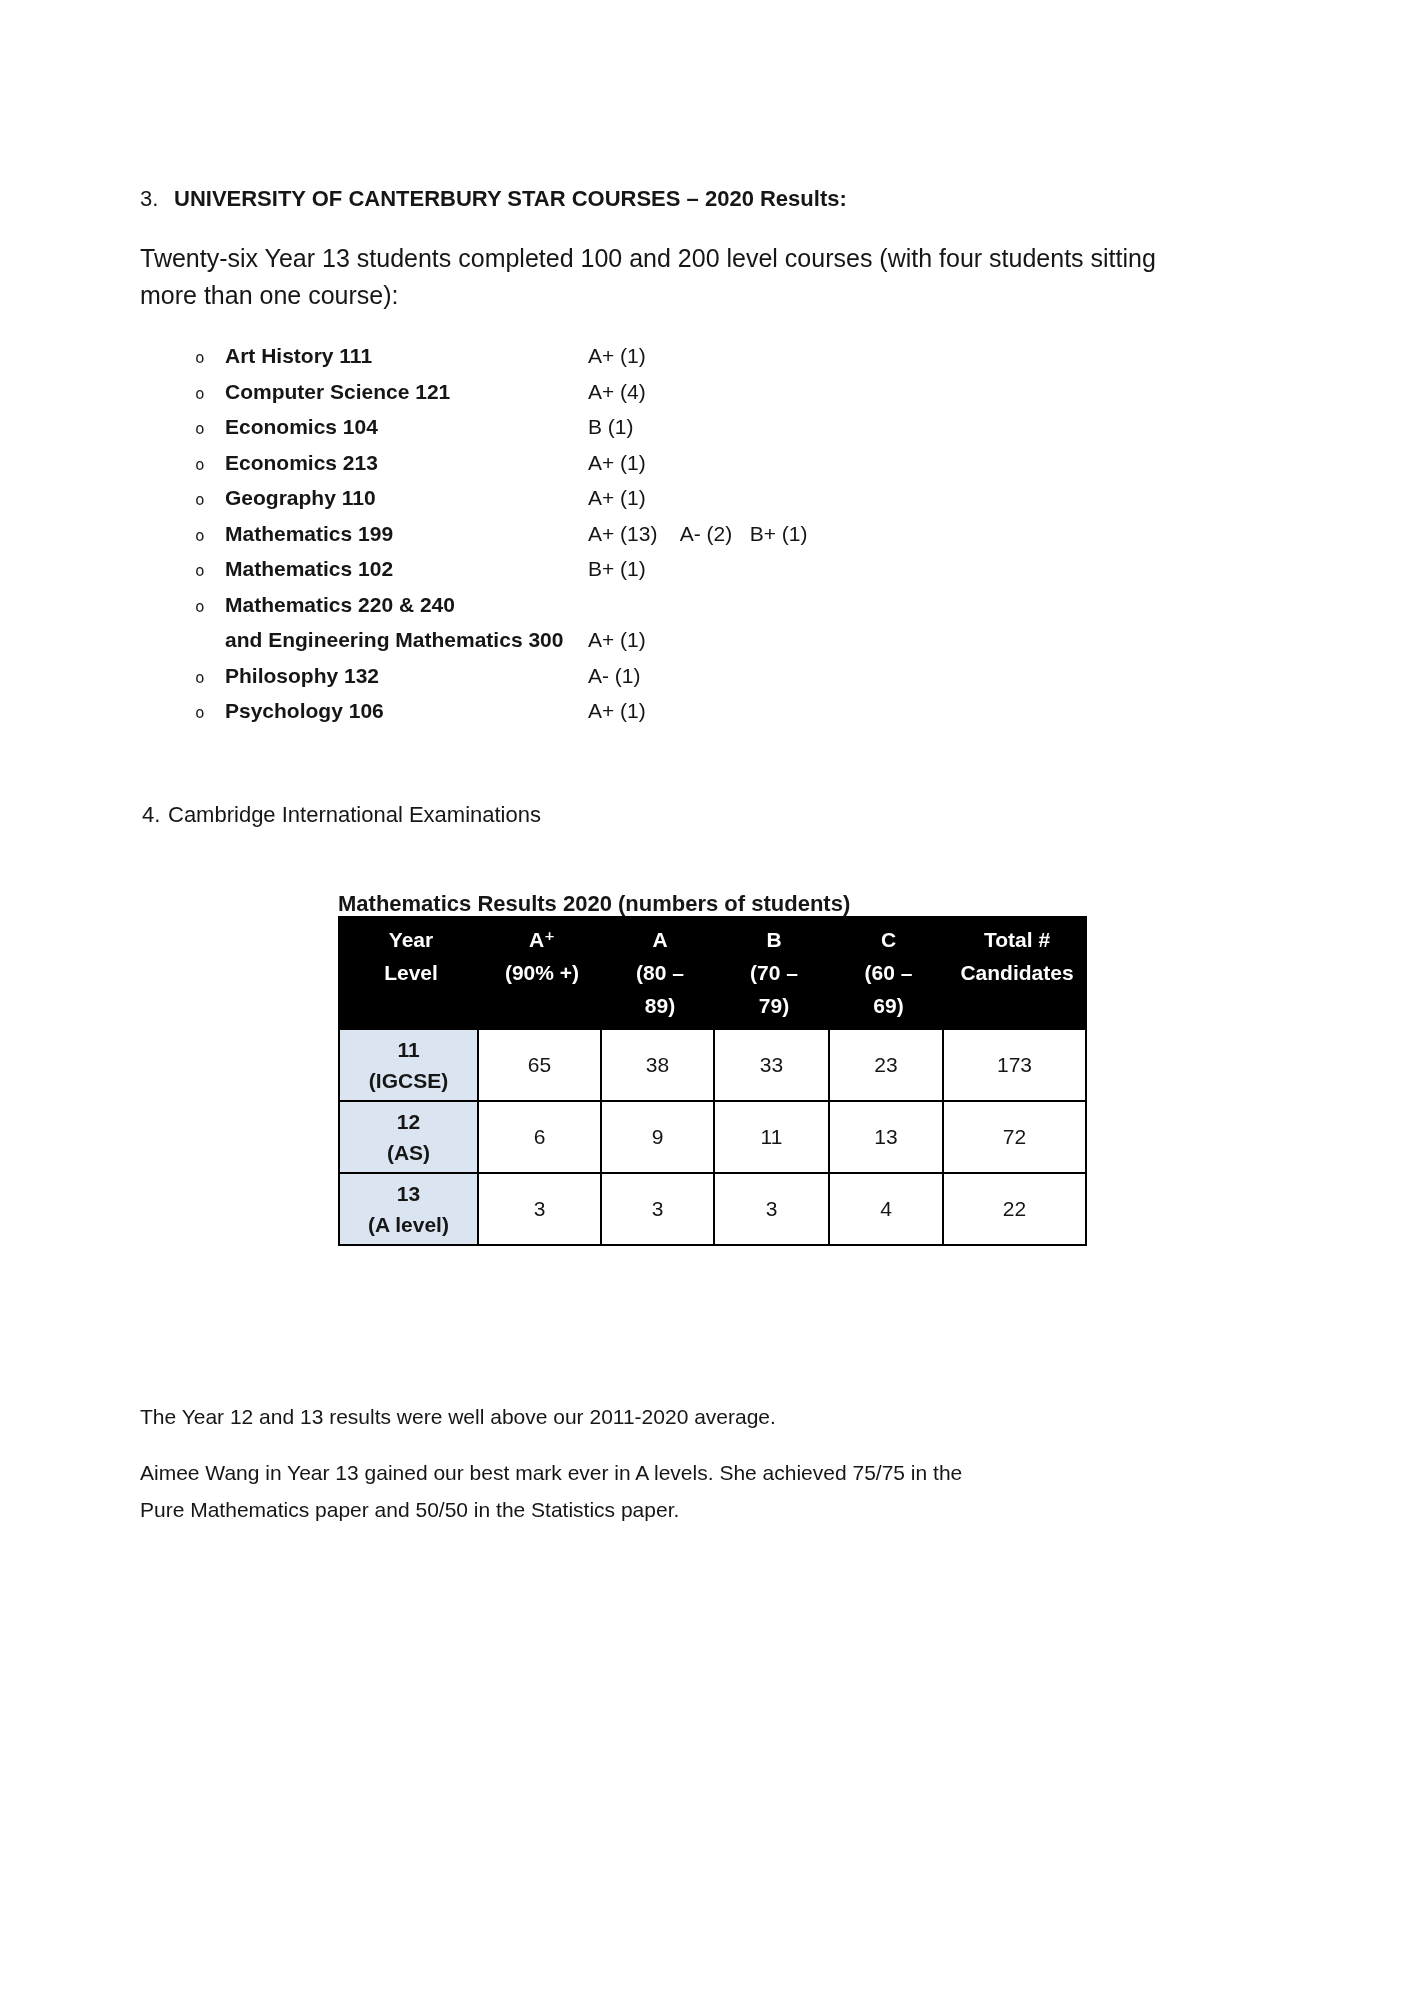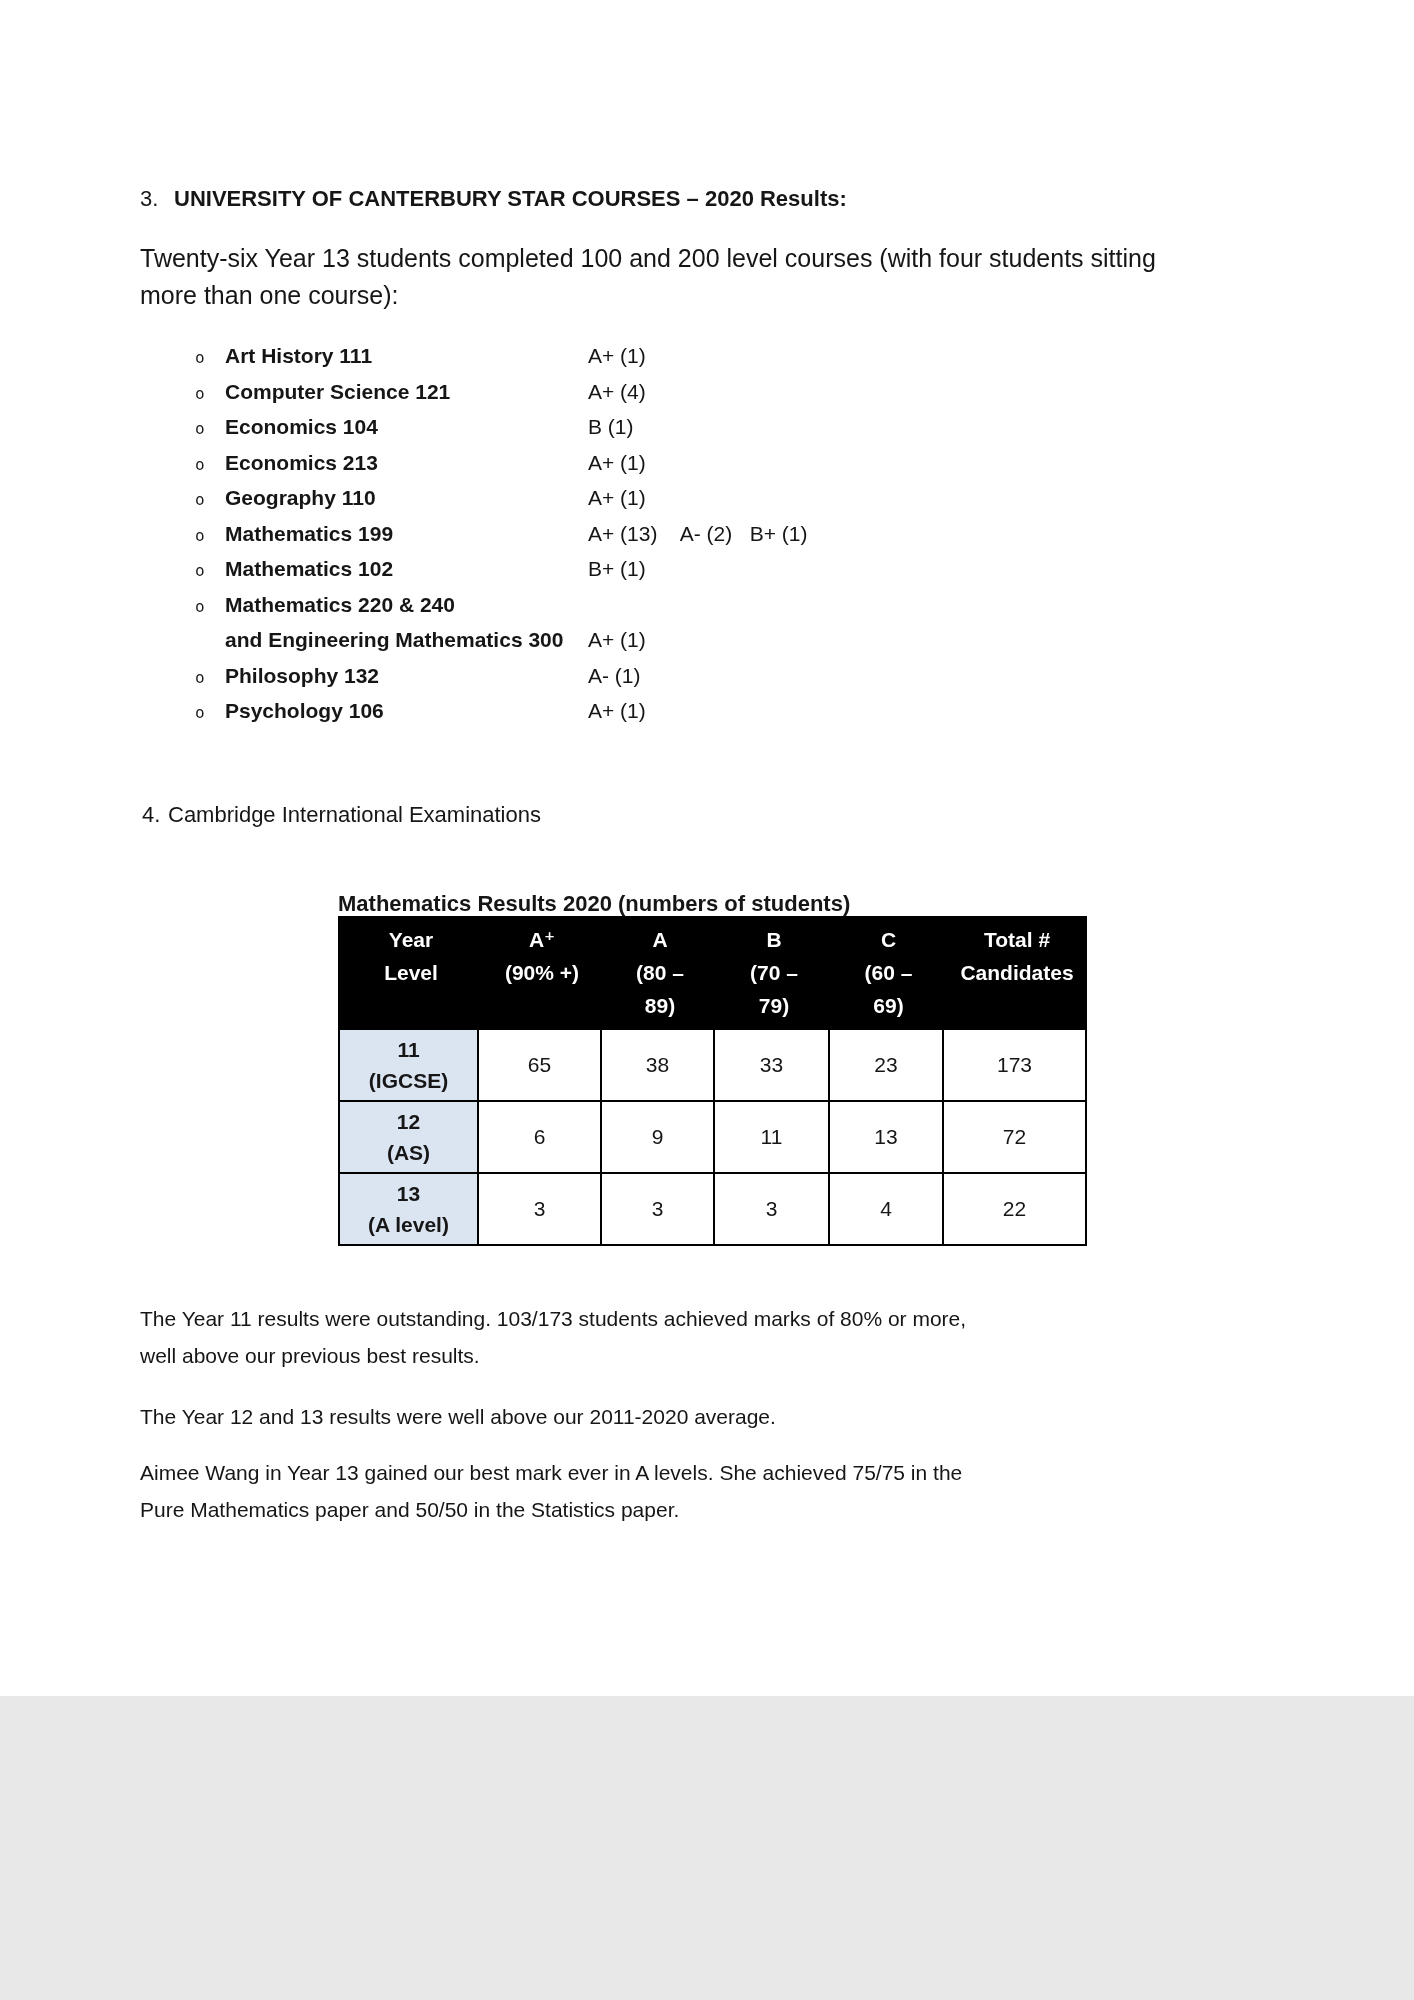--- a/index.html
+++ b/index.html
@@ -1,20 +1,20 @@
 <!DOCTYPE html>
 <html><head>
 <meta charset="utf-8">
 <style>
   * { margin: 0; padding: 0; box-sizing: border-box; }
   html, body { background: #e8e8e8; }
   .page {
     position: relative;
     width: 1414px;
-    height: 1696px;
+    height: 2000px;
     background: #ffffff;
     font-family: "Liberation Sans", "DejaVu Sans", sans-serif;
     color: #161616;
     overflow: hidden;
   }
   .abs { position: absolute; }
 
   
   .h3 { top: 184px; left: 140px; font-size: 22px; line-height: 30px; white-space: nowrap; }
   .h3 .num { display: inline-block; width: 34px; font-weight: 400; }
@@ -227,19 +227,17 @@
           <td>3</td>
           <td>3</td>
           <td>3</td>
           <td>4</td>
           <td>22</td>
         </tr>
       </tbody>
     </table>
   </div>
 
-  <div class="abs para p1">The Year 11 results were outstanding. 103/173 students achieved marks of 80% or more,
-well above our previous best results.</div>
   <div class="abs para p2">The Year 12 and 13 results were well above our 2011-2020 average.</div>
   <div class="abs para p3">Aimee Wang in Year 13 gained our best mark ever in A levels. She achieved 75/75 in the
 Pure Mathematics paper and 50/50 in the Statistics paper.</div>
 
 </div>
 
 </body></html>

